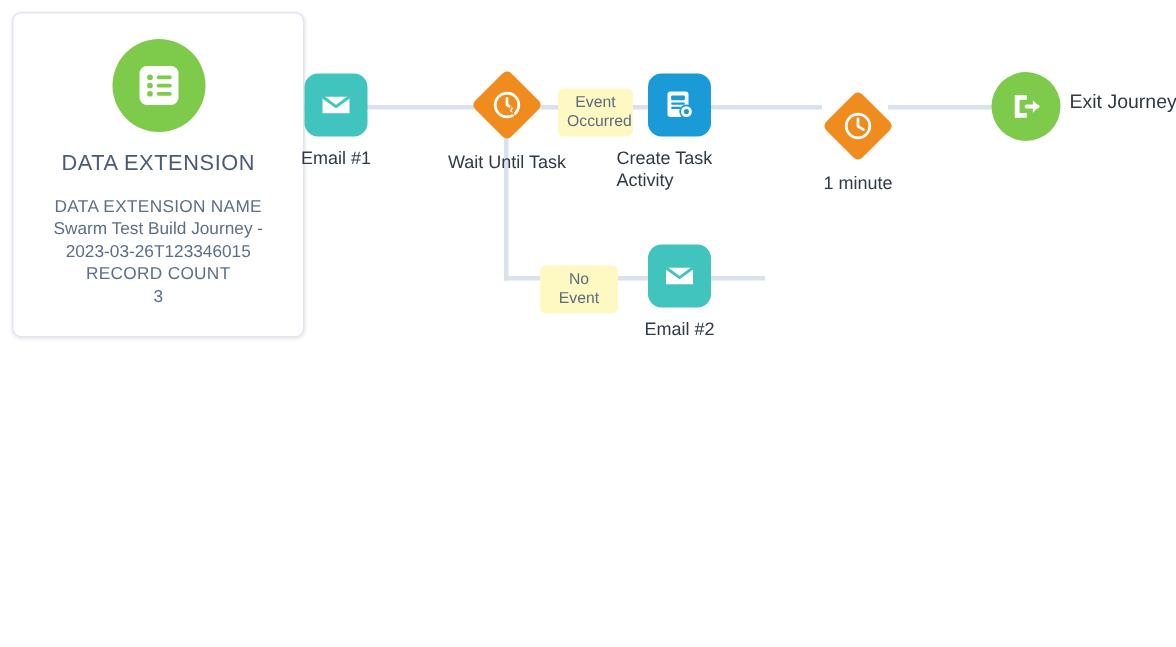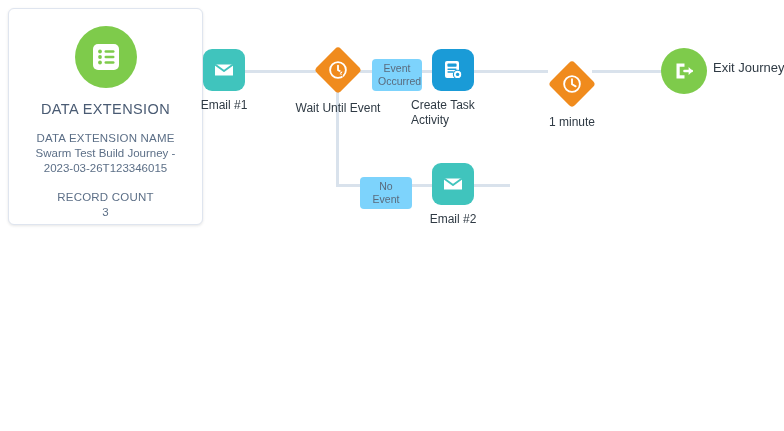--- a/index.html
+++ b/index.html
@@ -71,21 +71,21 @@
     color: #5c6f87;
     letter-spacing: 0.2px;
     line-height: 15px;
   }
   .meta-value {
     font-size: 11.5px;
     color: #5c6f87;
     line-height: 15px;
   }
   #entry-de-block { margin-top: 14px; }
-  #entry-count-block { margin-top: 14px; }
+  #entry-count-block { }
 
   
   .node {
     position: absolute;
     z-index: 3;
   }
   .node-label {
     position: absolute;
     top: 100%;
     left: 50%;
@@ -134,21 +134,21 @@
     border-radius: 50%;
     background: #7ecb4b;
     display: flex;
     align-items: center;
     justify-content: center;
   }
 
   
   .branch-pill {
     position: absolute;
-    background: #7dd3fc;
+    background: #fef9c3;
     border-radius: 4px;
     color: #5a6b7d;
     font-size: 10.5px;
     line-height: 13px;
     text-align: center;
     padding: 3px 6px;
     z-index: 4;
     box-sizing: border-box;
   }
 
@@ -222,21 +222,21 @@
   <div class="node" style="left:314px; top:46px; width:48px; height:48px;">
     <div class="diamond-wrap">
       <div class="diamond">
         <svg width="22" height="22" viewBox="0 0 24 24" aria-hidden="true">
           <path d="M12 3.4a8.6 8.6 0 1 1 0 17.2 8.6 8.6 0 0 1 0-17.2z" fill="none" stroke="#ffffff" stroke-width="2"></path>
           <path d="M12 7.2V12l3.4 2.1" fill="none" stroke="#ffffff" stroke-width="2" stroke-linecap="round"></path>
           <path d="M14.6 13.4l3.4.2-2.1 2.2 1.1 3-3.2-2.1z" fill="#ffffff" stroke="#f08b1d" stroke-width="0.9"></path>
         </svg>
       </div>
     </div>
-    <div class="node-label">Wait Until Event</div>
+    <div class="node-label">Wait Until Task</div>
   </div>
 
   <div class="branch-pill" style="left:372px; top:59px; width:50px;">
     <div>Event</div>
     <div>Occurred</div>
   </div>
 
   <div class="node" style="left:432px; top:49px; width:42px; height:42px;">
     <div class="sq-icon blue">
       <svg width="24" height="24" viewBox="0 0 24 24" aria-hidden="true">

